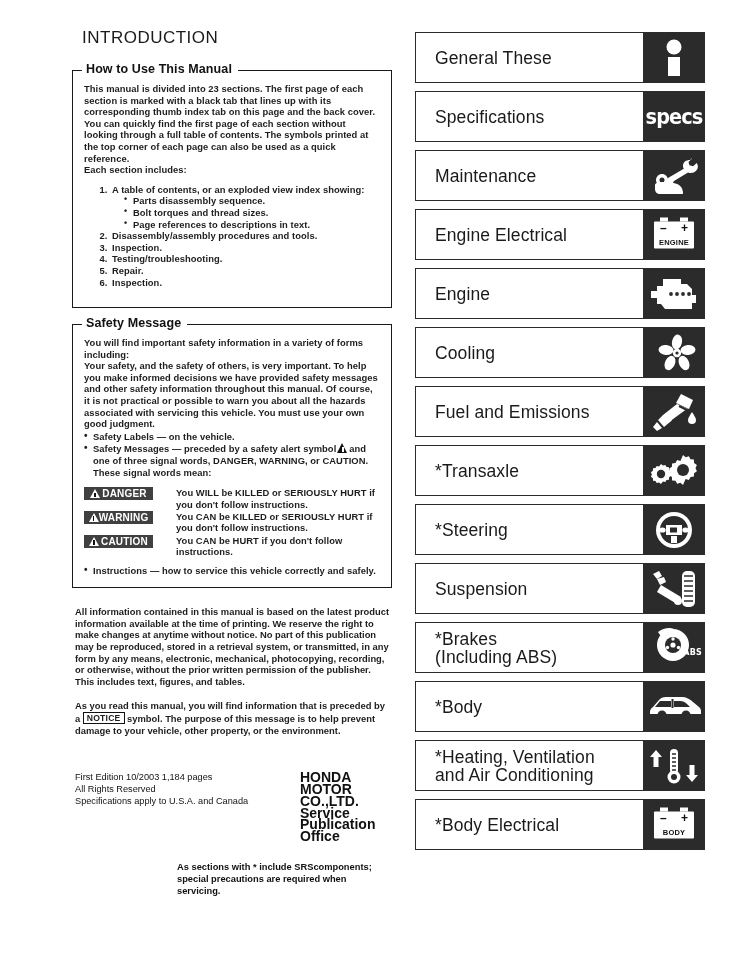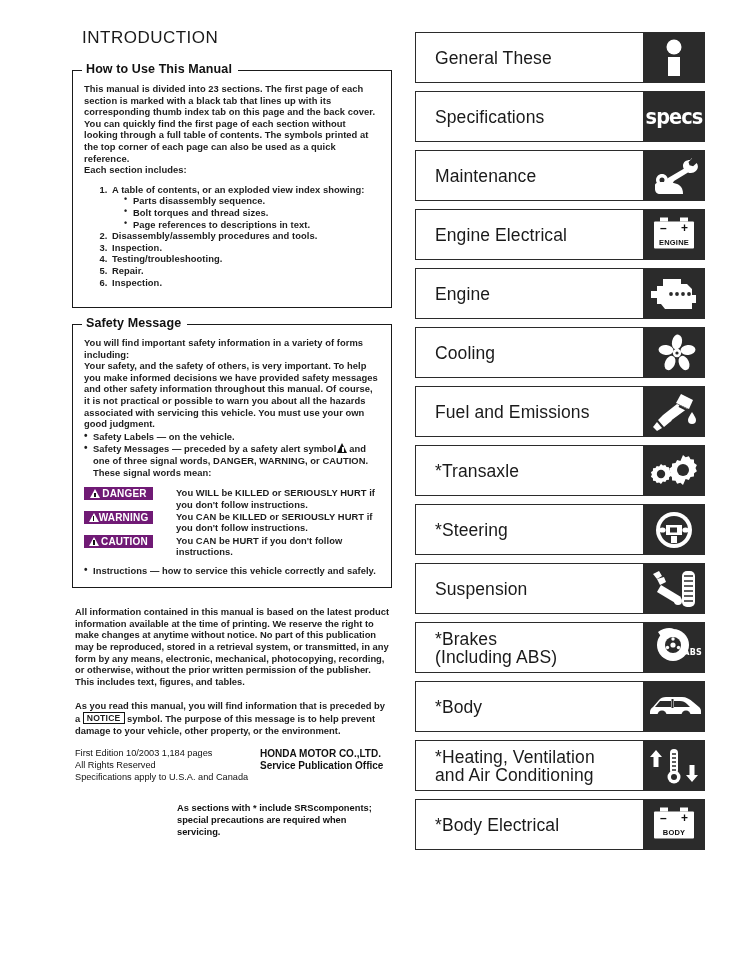--- a/index.html
+++ b/index.html
@@ -122,21 +122,21 @@
   .signal-table td.badge-cell { width: 82px; padding-right: 10px; }
   .signal-table td.desc-cell {
     font-size: 9.4px; line-height: 11.4px;
     font-weight: bold;
   }
 
   .signal-badge {
     display: inline-flex;
     align-items: center;
     justify-content: center;
-    background: #701a75;
+    background: #404040;
     color: #fff;
     height: 13px;
     width: 69px;
     box-sizing: border-box;
     font-size: 10px;
     font-weight: bold;
     letter-spacing: .2px;
     margin-bottom: 1px;
   }
   .signal-badge .tri-w {
@@ -176,30 +176,31 @@
     font-size: 9.4px;
     line-height: 11.6px;
     font-weight: bold;
     color: #1d1d1d;
     padding-left: 3px;
   }
   #legal-block p { margin: 0; }
   .para-gap { height: 13px; }
 
   #colophon {
-    margin-top: 12px;
+    margin-top: 36px;
     display: flex;
     padding-left: 3px;
+    gap: 40px;
   }
   #colophon .col-left {
     font-size: 9.2px; line-height: 11.8px;
     flex: 0 0 185px;
   }
   #colophon .col-right {
-    font-size: 10px; line-height: 11.8px;
+    font-size: 14px; line-height: 11.8px;
     font-weight: bold;
   }
 
   #srs-note {
     margin-top: 18px;
     padding-left: 105px;
     font-size: 9.3px;
     line-height: 12px;
     font-weight: bold;
   }

